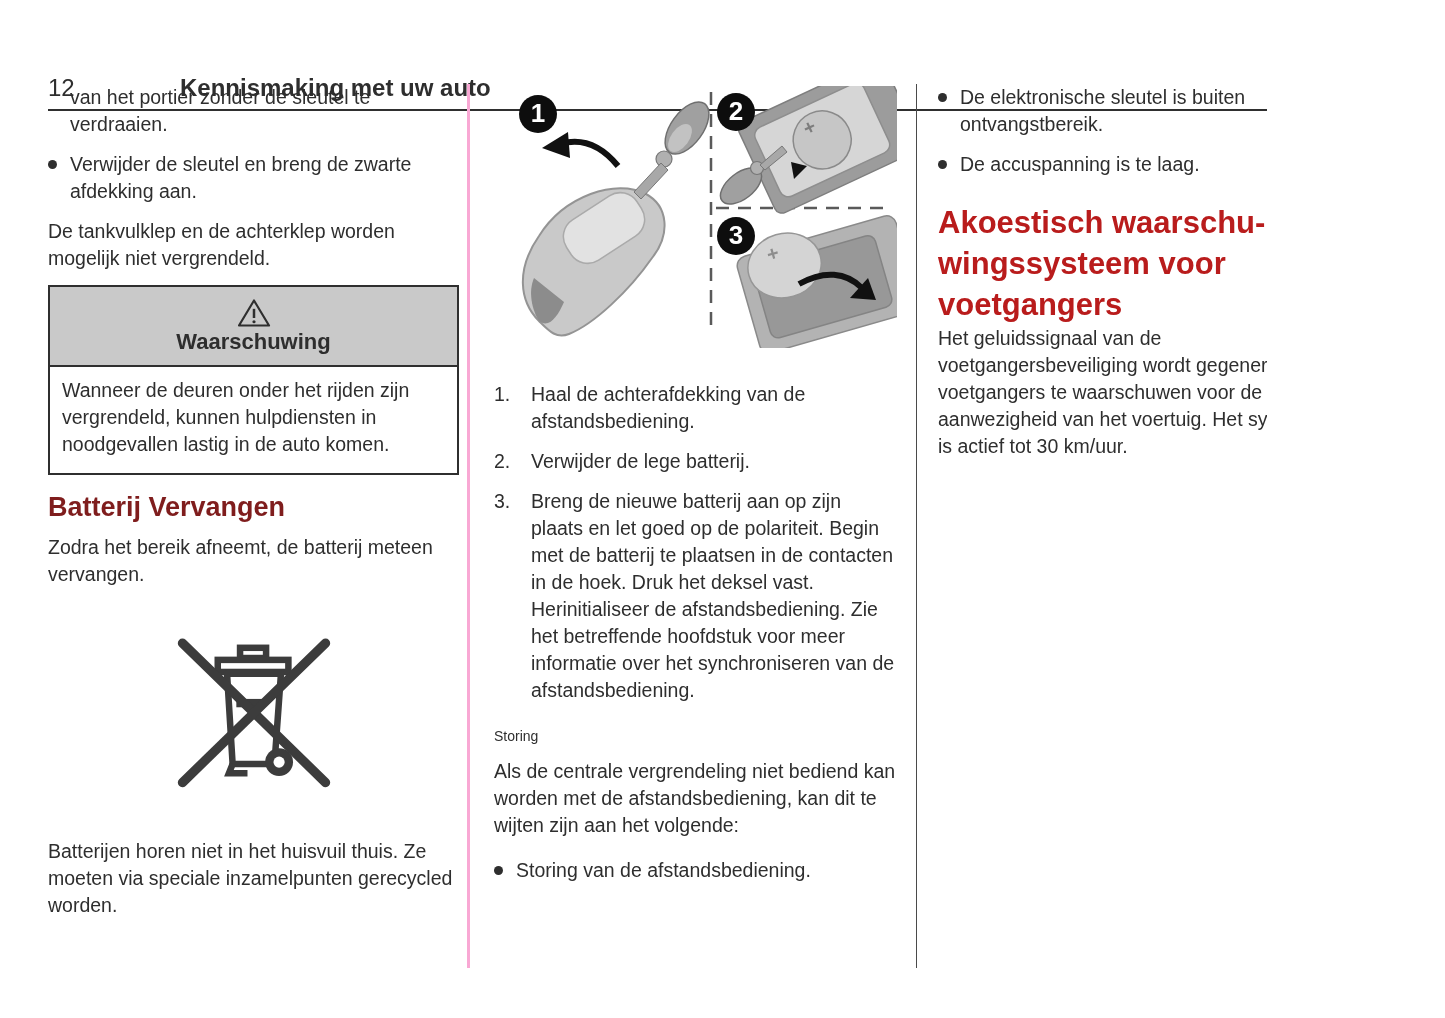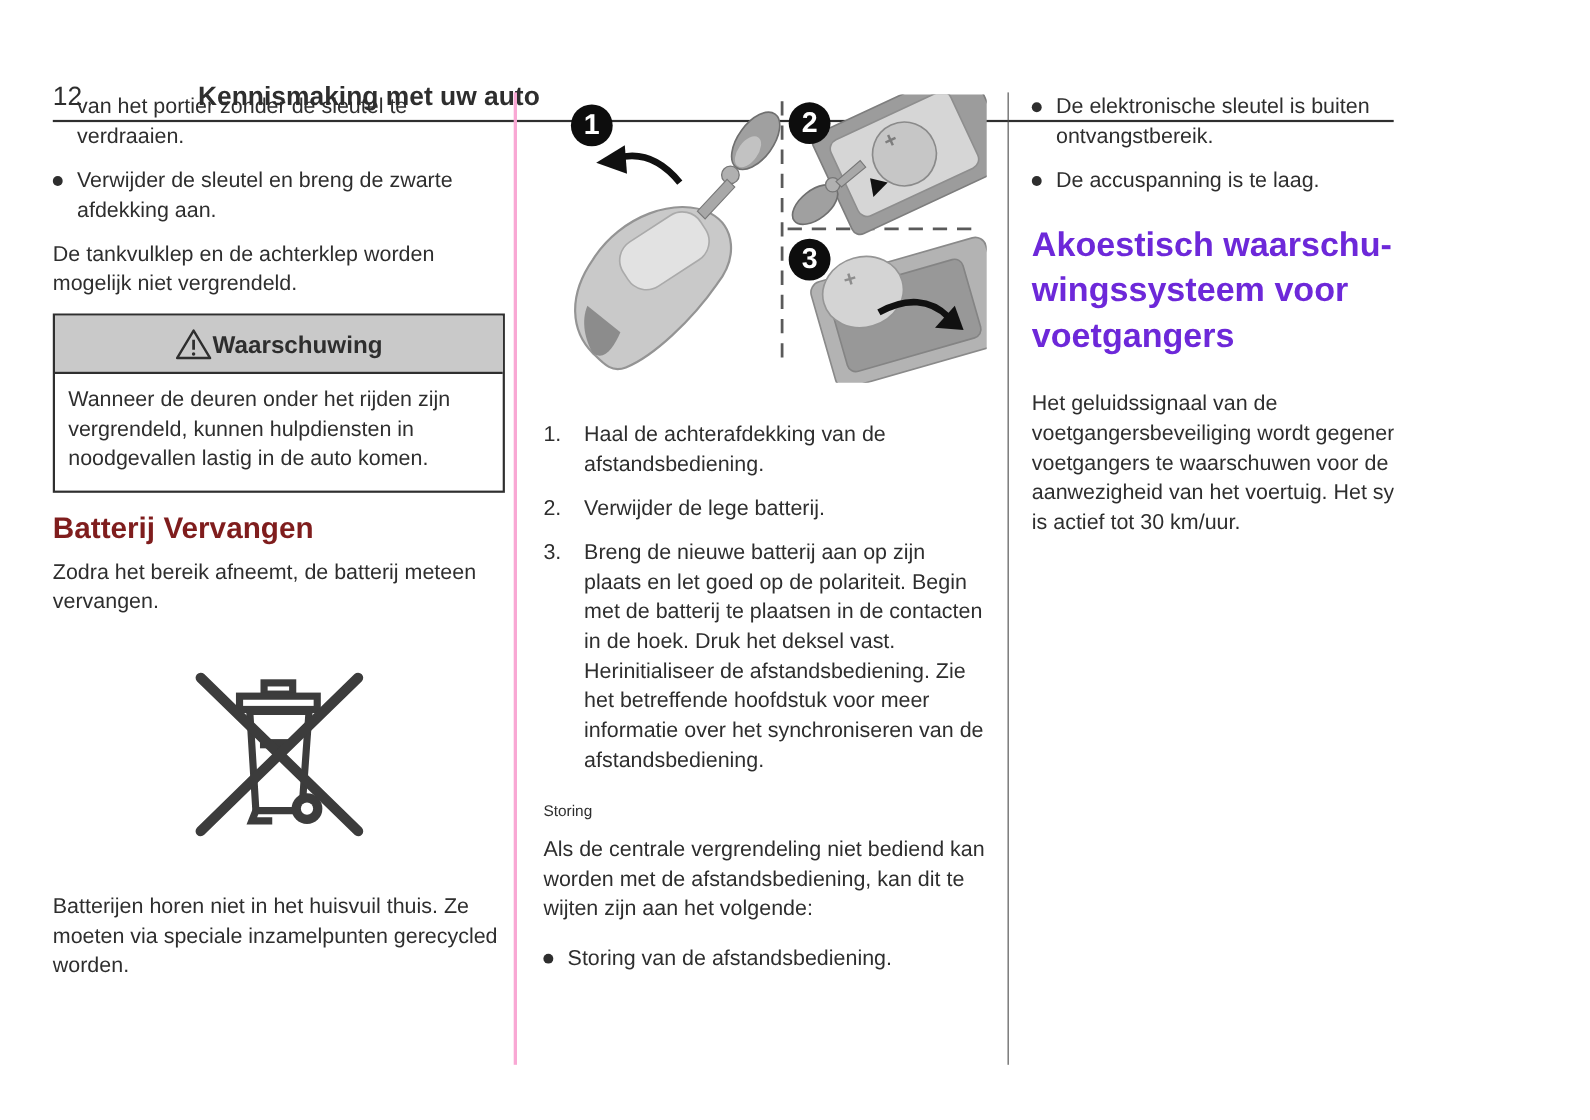--- a/index.html
+++ b/index.html
@@ -38,27 +38,27 @@
     flex: none; width: 9px; height: 9px; border-radius: 50%;
     background: #2e2e2e; margin: 9px 13px 0 0;
   }
   .bullet .btxt { flex: 1; }
   
   .warning-box { border: 2px solid #2f2f2f; margin: 2px 0 14px 0; }
   .warning-header {
     background: #c9c9c9; border-bottom: 2px solid #2f2f2f;
     display: flex; align-items: center; justify-content: center; 
     padding: 11px 0 10px 0;
-    font-size: 22px; font-weight: 700;
+    font-size: 22px; font-weight: 700; flex-direction: column;
   }
   .warning-body { padding: 10px 12px 15px 12px; }
   
   .h-section { font-size: 27px; font-weight: 700; color: #7f1d1d; margin: 16px 0 11px 0; line-height: 32px; }
   .h-sub { font-size: 14px; font-weight: 400; margin: 19px 0 8px 0; }
-  .h-big { font-size: 31px; font-weight: 700; line-height: 41px; margin: 24px 0 29px 0; color: #6d28d9; }
+  .h-big { font-size: 31px; font-weight: 700; line-height: 41px; margin: 24px 0 0 0; color: #b91c1c; }
   
   .bin-wrap { display: flex; justify-content: center; margin: 44px 0 48px 0; }
   
   .figure-wrap { margin: 2px 0 26px 0; }
   
   .step { display: flex; margin: 0 0 13px 0; }
   .step .num { flex: none; width: 37px; }
   .step .stxt { flex: 1; }
 </style>
 </head>

